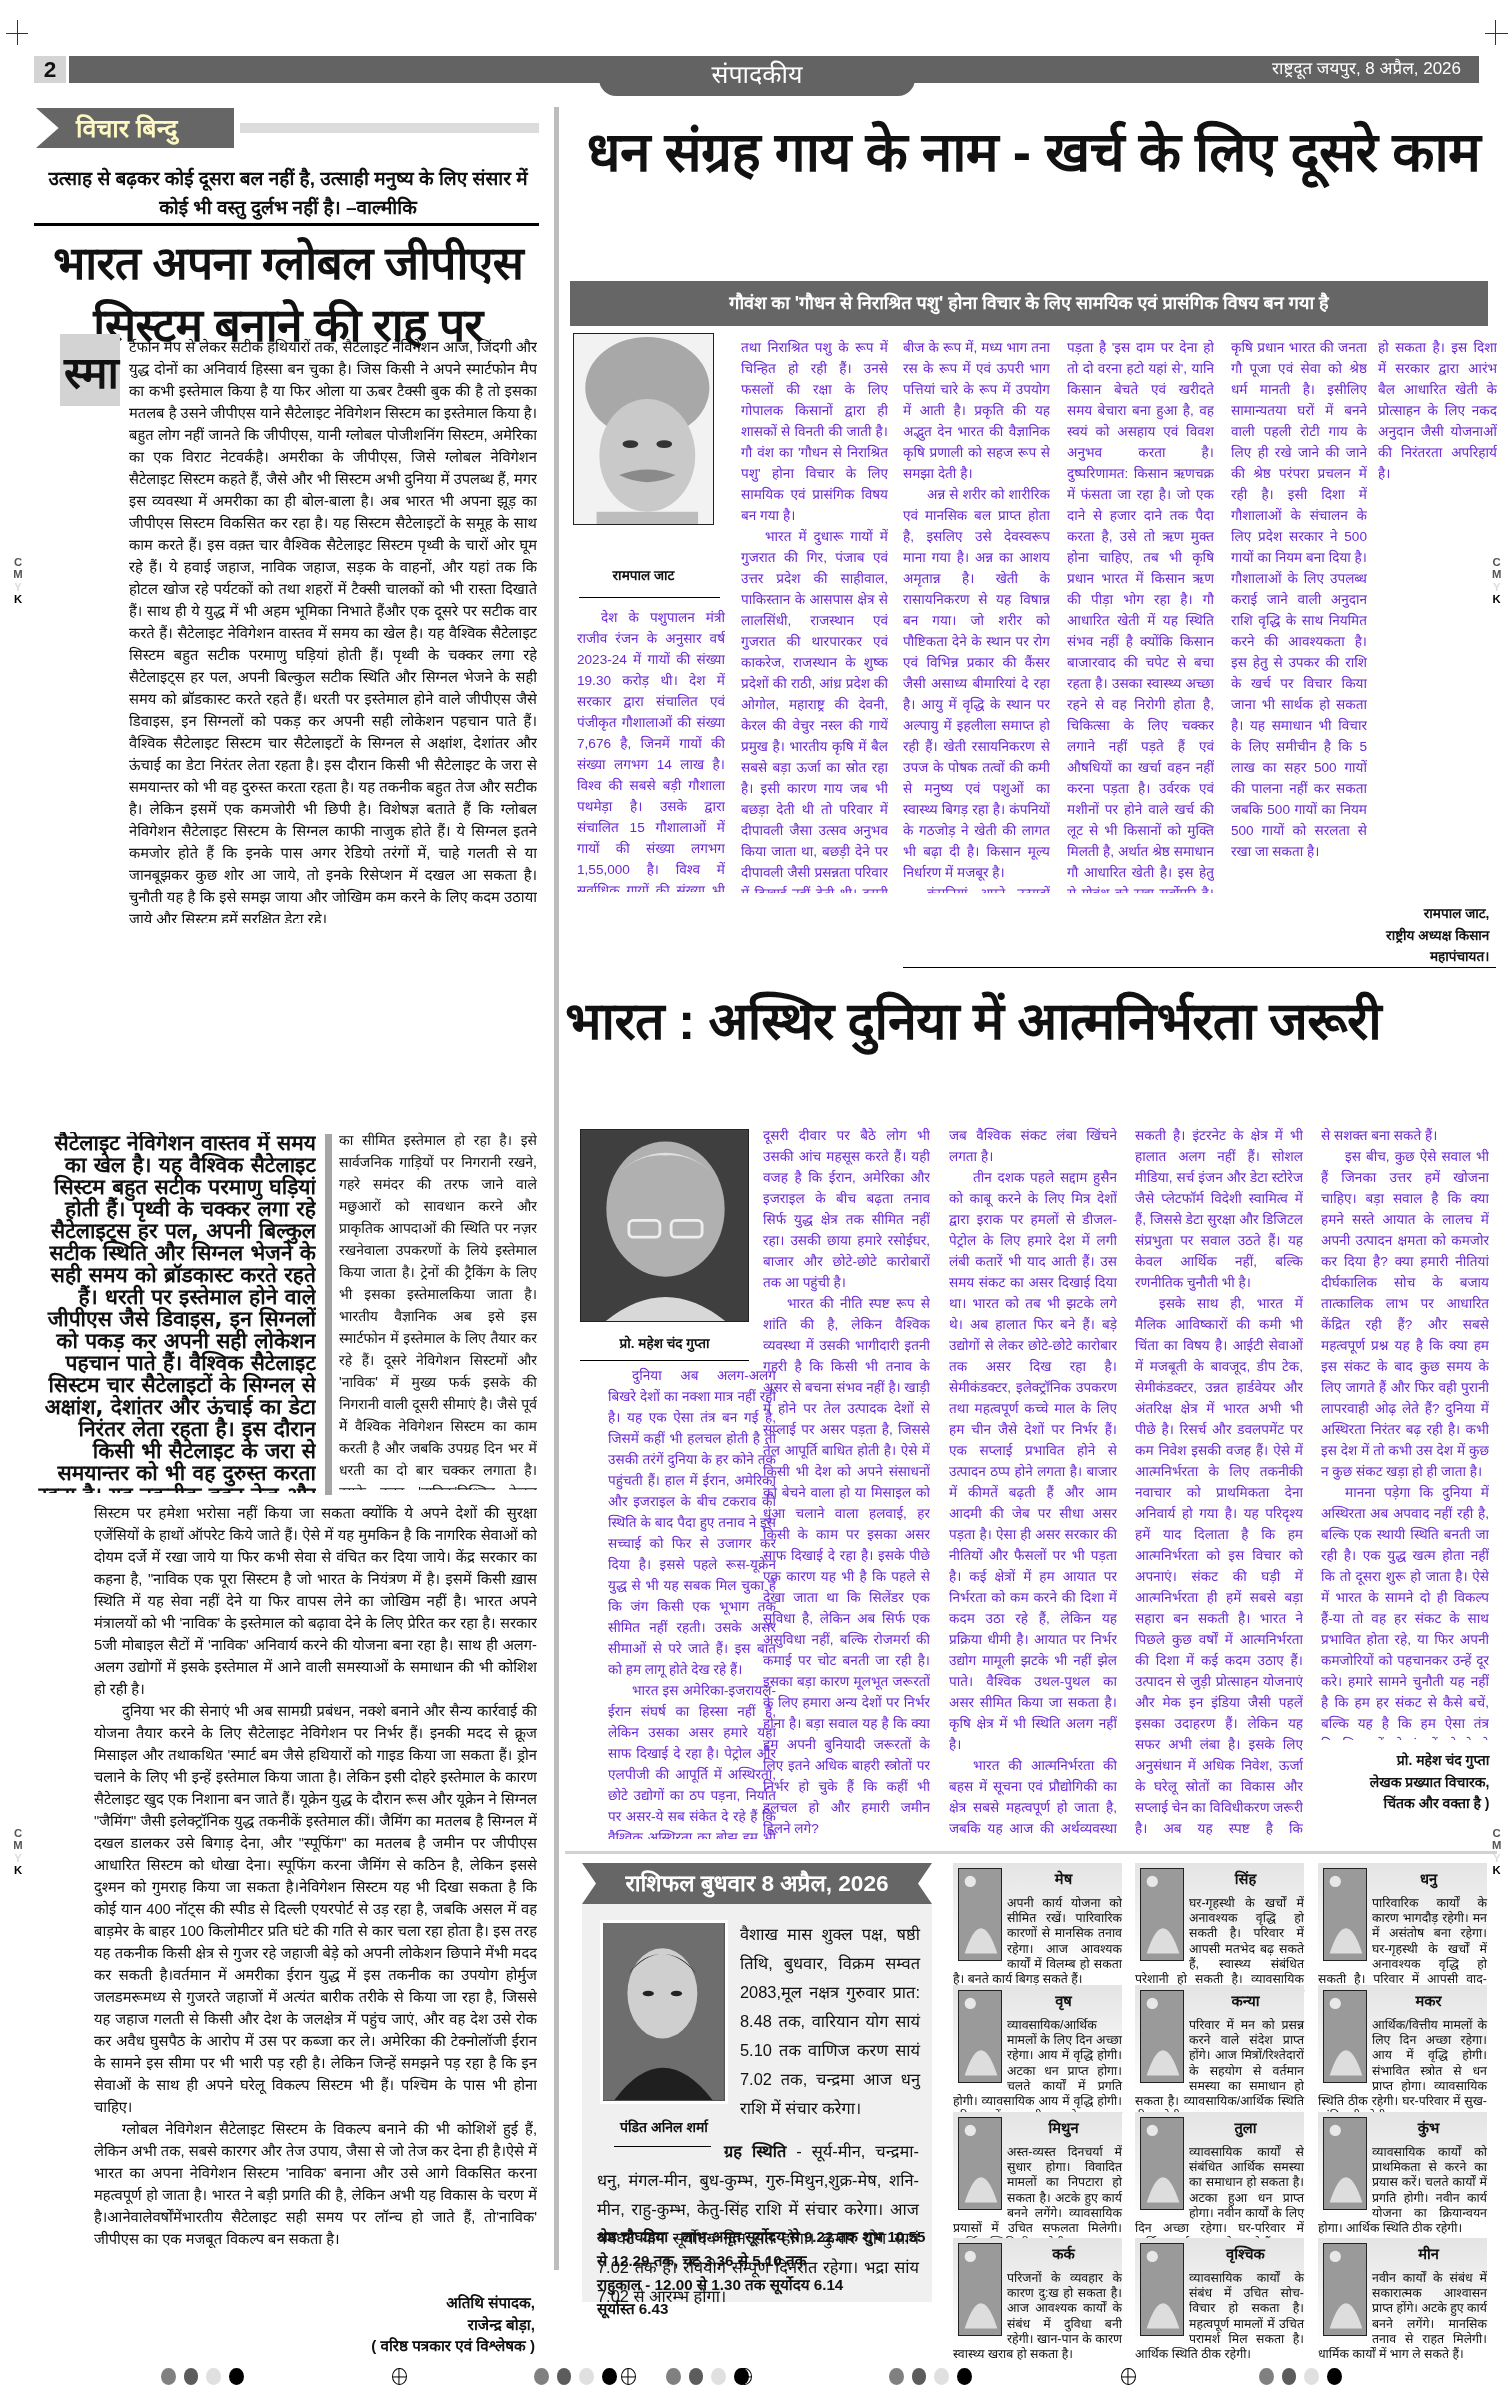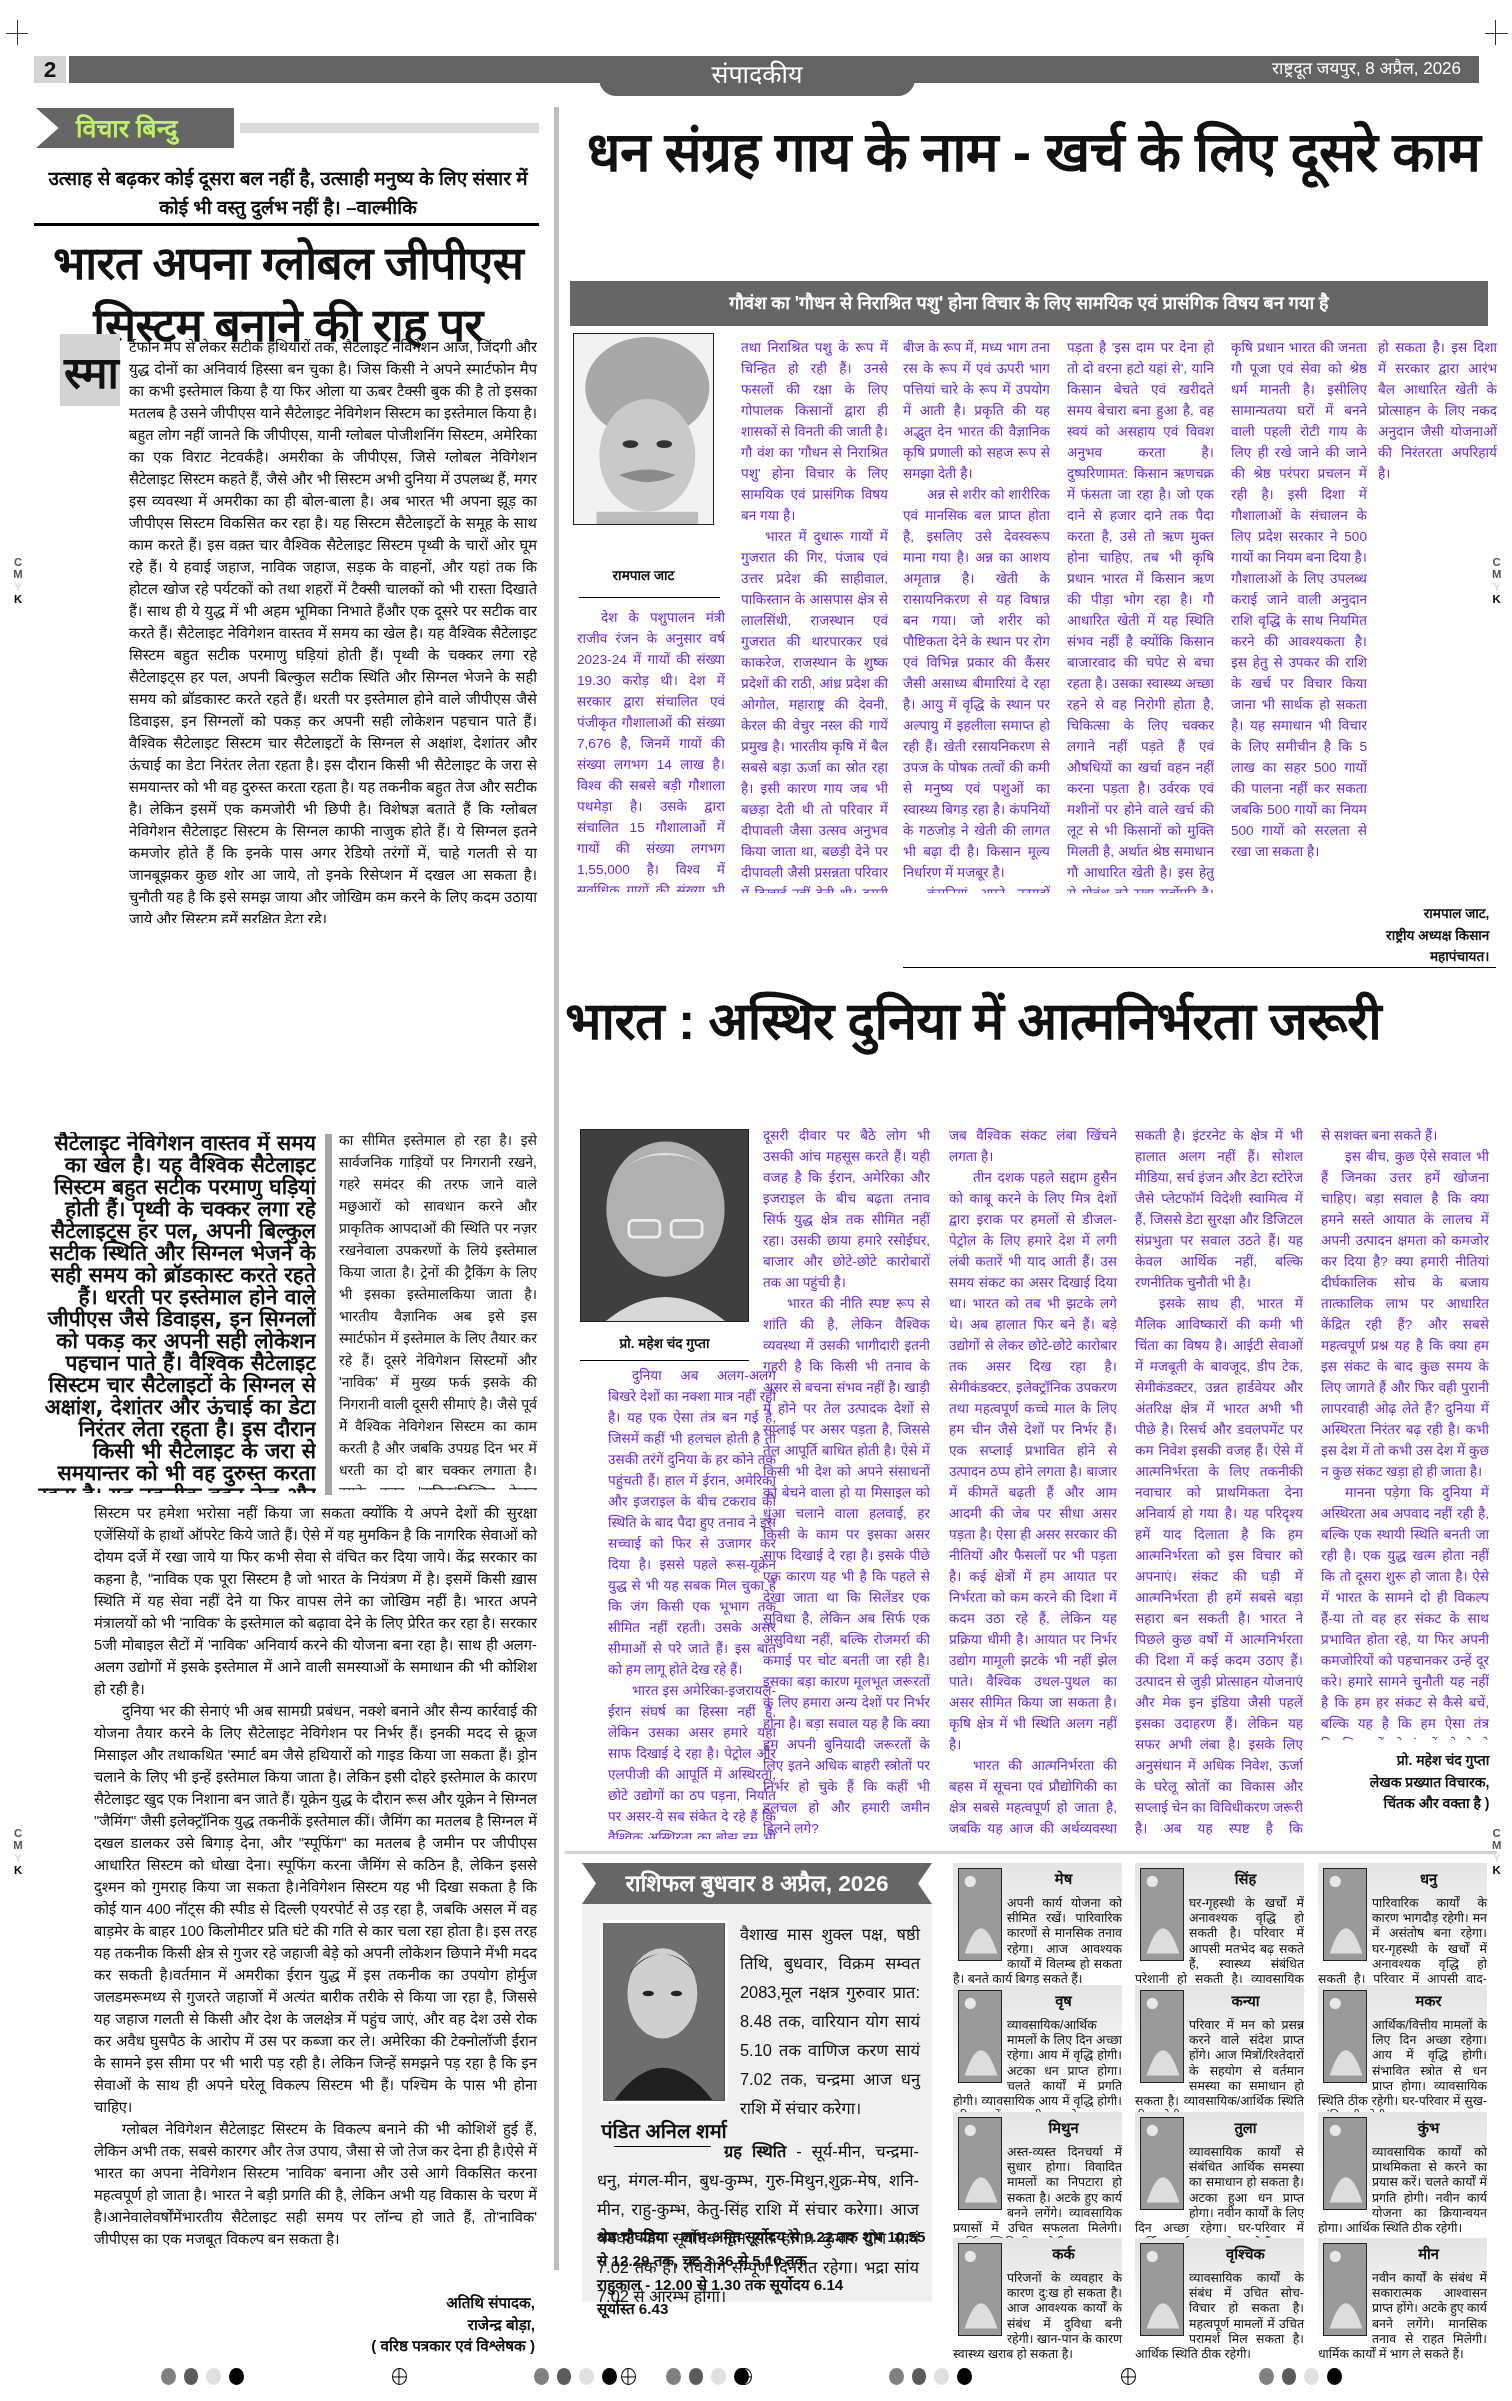--- a/index.html
+++ b/index.html
@@ -11,21 +11,21 @@
   
   #masthead { position: absolute; left: 34px; top: 56px; width: 1445px; height: 27px; background: #636363; }
   #page-num { position: absolute; left: 34px; top: 56px; width: 35px; height: 27px; background: #d4d4d4; color: #111; font: bold 22.6px "Liberation Sans", sans-serif; text-align: center; line-height: 27px; border-right: 3.4px solid #fff; }
   #section-tab { position: absolute; left: 599px; top: 56px; width: 316px; height: 40px; background: #636363; border-radius: 0 0 17px 17px; color: #fff; font: 25px "Liberation Sans", sans-serif; text-align: center; line-height: 36px; }
   #header-date { position: absolute; right: 51px; top: 56px; height: 27px; line-height: 27px; color: #fff; font: 17px "Liberation Sans", sans-serif; }
 
   
   #col-divider { position: absolute; left: 554px; top: 107px; width: 4.5px; height: 2163px; background: #bdbdbd; }
 
   
-  #vb-tab { position: absolute; left: 36px; top: 108px; width: 198px; height: 40px; background: #666; color: #bef264; font: bold 25px "Liberation Sans", sans-serif; line-height: 40px; padding-left: 40px; clip-path: polygon(0 0, 100% 0, 100% 100%, 0 100%, 22.6px 50%); }
+  #vb-tab { position: absolute; left: 36px; top: 108px; width: 198px; height: 40px; background: #666; color: #fef9c3; font: bold 25px "Liberation Sans", sans-serif; line-height: 40px; padding-left: 40px; clip-path: polygon(0 0, 100% 0, 100% 100%, 0 100%, 22.6px 50%); }
   #vb-line { position: absolute; left: 240px; top: 123px; width: 299px; height: 10.2px; background: #dcdcdc; }
   #vb-quote { position: absolute; left: 34px; top: 164px; width: 508px; font: bold 19px "Liberation Sans", sans-serif; text-align: center; line-height: 29px; }
   .rule { position: absolute; background: #000; }
 
   
   #left-headline { position: absolute; left: 34px; top: 220px; width: 508px; font: bold 46px "Liberation Sans", sans-serif; text-align: center; line-height: 62px; letter-spacing: -0.6px; }
   #dropcap { position: absolute; left: 60px; top: 334px; width: 60px; height: 72px; background: #d3d3d3; font: bold 44px "Liberation Sans", sans-serif; line-height: 78px; text-align: right; padding-right: 1.1px; }
   .body-text { font: 14.7px "Liberation Sans", sans-serif; line-height: 22px; text-align: justify; color: #111; }
   #left-body-1 { position: absolute; left: 94px; top: 336px; width: 443px; text-indent: 29px; }
   #left-body-1 p + p { text-indent: 28px; }
@@ -65,21 +65,21 @@
   #atm-col-3 { left: 1135px; top: 1125px; width: 168px; }
   #atm-col-4 { left: 1321px; top: 1125px; width: 168px; }
   #atm-signoff { position: absolute; right: 22.6px; top: 1750px; text-align: right; font: bold 14px "Liberation Sans", sans-serif; line-height: 21.5px; }
   #atm-end-rule { position: absolute; left: 565px; top: 1851px; width: 932px; height: 3.4px; background: #d2d2d2; }
 
   
   #rashi-banner { position: absolute; left: 582px; top: 1863px; width: 350px; height: 41px; background: #666; color: #fff; font: bold 22.6px "Liberation Sans", sans-serif; text-align: center; line-height: 41px; clip-path: polygon(0 0, 100% 0, 96% 50%, 100% 100%, 0 100%, 4% 50%); }
   #rashi-panel { position: absolute; left: 582px; top: 1904px; width: 350px; height: 398px; background: #f0f0f0; }
   #pandit-photo { position: absolute; left: 600px; top: 1920px; width: 128px; height: 184px; background: #fff; padding: 3.4px; }
   #pandit-photo .ph { width: 100%; height: 100%; background: #555; position: relative; overflow: hidden; }
-  #pandit-cap { left: 600px; top: 2117px; width: 128px; font-size: 20px; }
+  #pandit-cap { left: 600px; top: 2117px; width: 128px; font-size: 14px; }
   #pandit-rule { position: absolute; left: 614px; top: 2146px; width: 97px; height: 1.1px; background: #000; }
   #panchang-1 { position: absolute; left: 740px; top: 1920px; width: 180px; font: 16.4px "Liberation Sans", sans-serif; line-height: 29px; text-align: justify; }
   #panchang-2 { position: absolute; left: 597px; top: 2137px; width: 322px; font: 16.4px "Liberation Sans", sans-serif; line-height: 29px; text-align: justify; text-indent: 127px; }
   #panchang-2 b { font-weight: bold; }
   #panchang-3 { position: absolute; left: 597px; top: 2225px; width: 330px; font: bold 15.2px "Liberation Sans", sans-serif; line-height: 24px; }
 
   .rashi { position: absolute; width: 169px; }
   .rashi .rhead { height: 107px; background: linear-gradient(#e4e4e4, #ffffff); position: relative; }
   .rashi .rimg { position: absolute; left: 4.5px; top: 4.5px; width: 44px; height: 93px; border: 1.1px solid #222; background: #8d8d8d; overflow: hidden; }
   .rashi .rname { position: absolute; left: 51px; top: 4.5px; width: 119px; text-align: center; font: bold 14.7px "Liberation Sans", sans-serif; }

